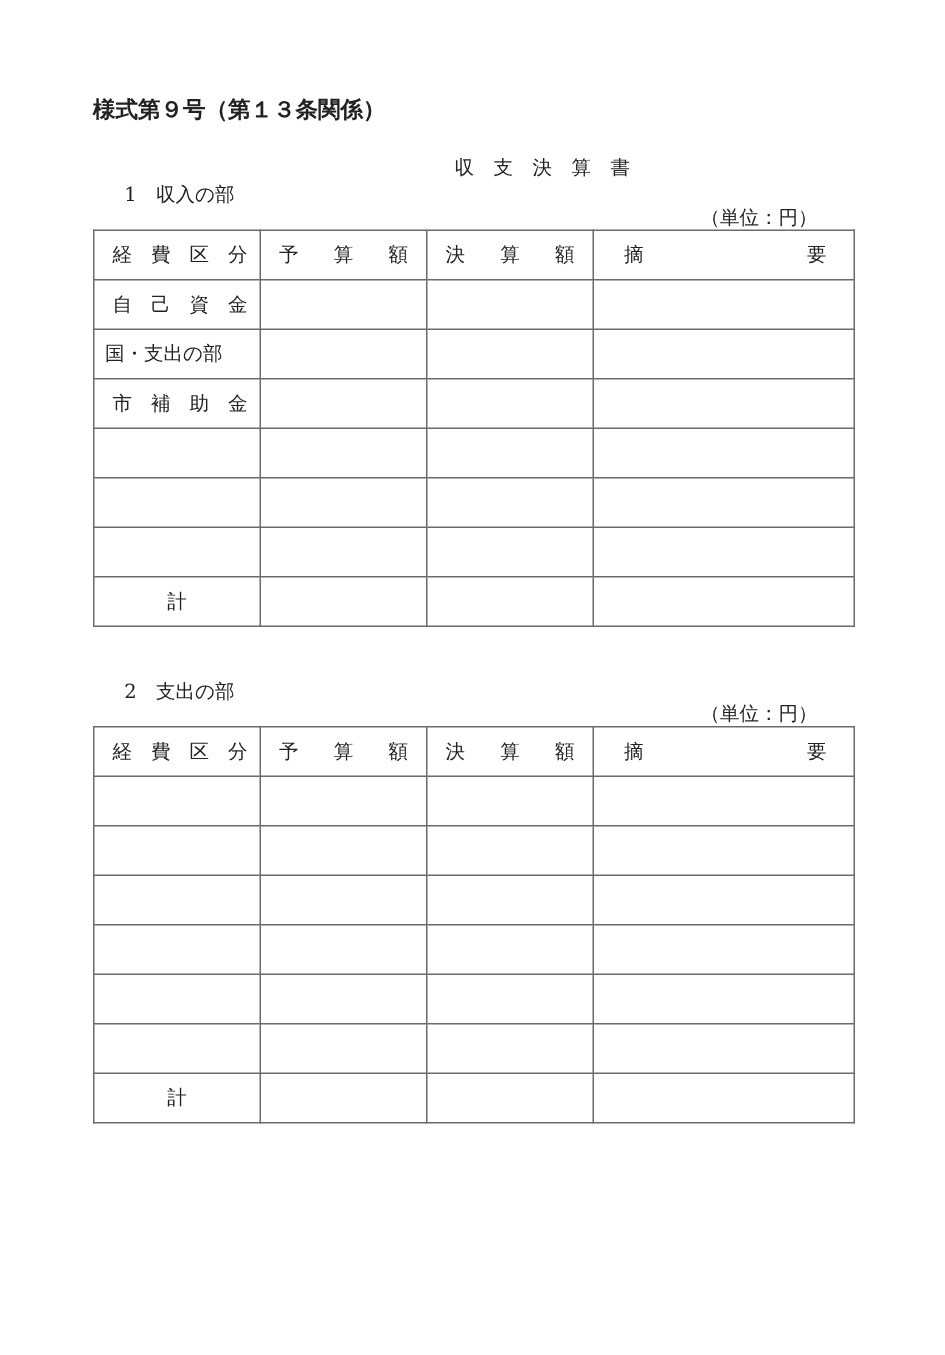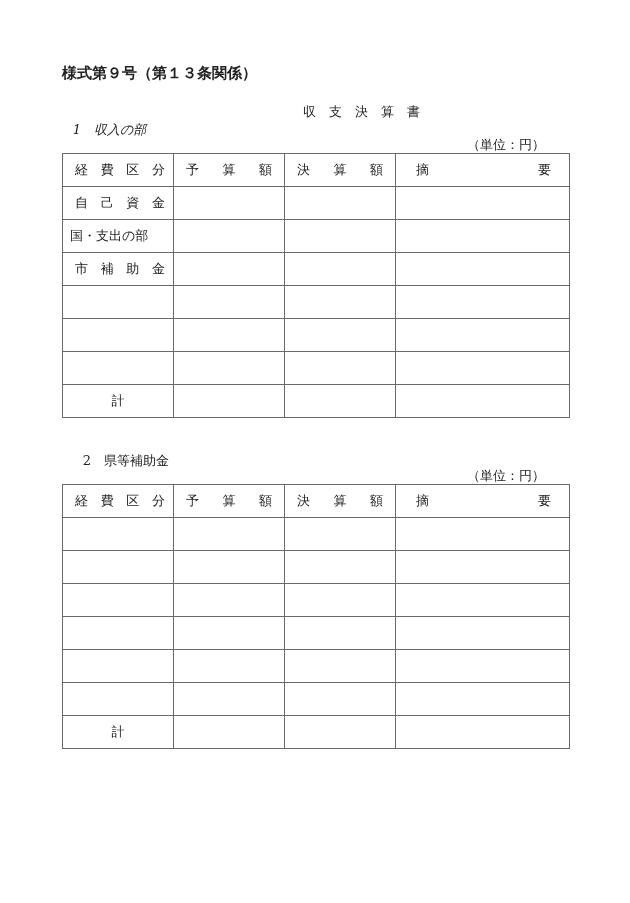--- a/index.html
+++ b/index.html
@@ -33,21 +33,21 @@
   </style>
 </head>
 <body>
 
 <div class="abs form-no">様式第９号（第１３条関係）</div>
 
 <div class="abs doc-title">
   <span>収</span><span>支</span><span>決</span><span>算</span><span>書</span>
 </div>
 
-<div class="abs sec-head" style="left:52px; top:121px;font-style:italic;">
+<div class="abs sec-head" style="left:62px; top:121px;">
   <span class="num">1</span><span class="lbl">収入の部</span>
 </div>
 <div class="abs unit" style="top:136px;">（単位：円）</div>
 
 <table class="budget" style="top:153px;">
   <tbody>
       <tr>
     <td class="c1">
           <div class="spread">
             <span>経</span>
@@ -132,21 +132,21 @@
   <tr>
     <td class="center">計</td>
     <td></td>
     <td></td>
     <td></td>
   </tr>
 </tbody>
   </table>
 
 <div class="abs sec-head" style="left:62px; top:452px;">
-  <span class="num">2</span><span class="lbl">県等補助金</span>
+  <span class="num">2</span><span class="lbl">支出の部</span>
 </div>
 <div class="abs unit" style="top:467px;">（単位：円）</div>
 
 <table class="budget" style="top:484px;">
   <tbody>
       <tr>
     <td class="c1">
           <div class="spread">
             <span>経</span>
             <span>費</span>

